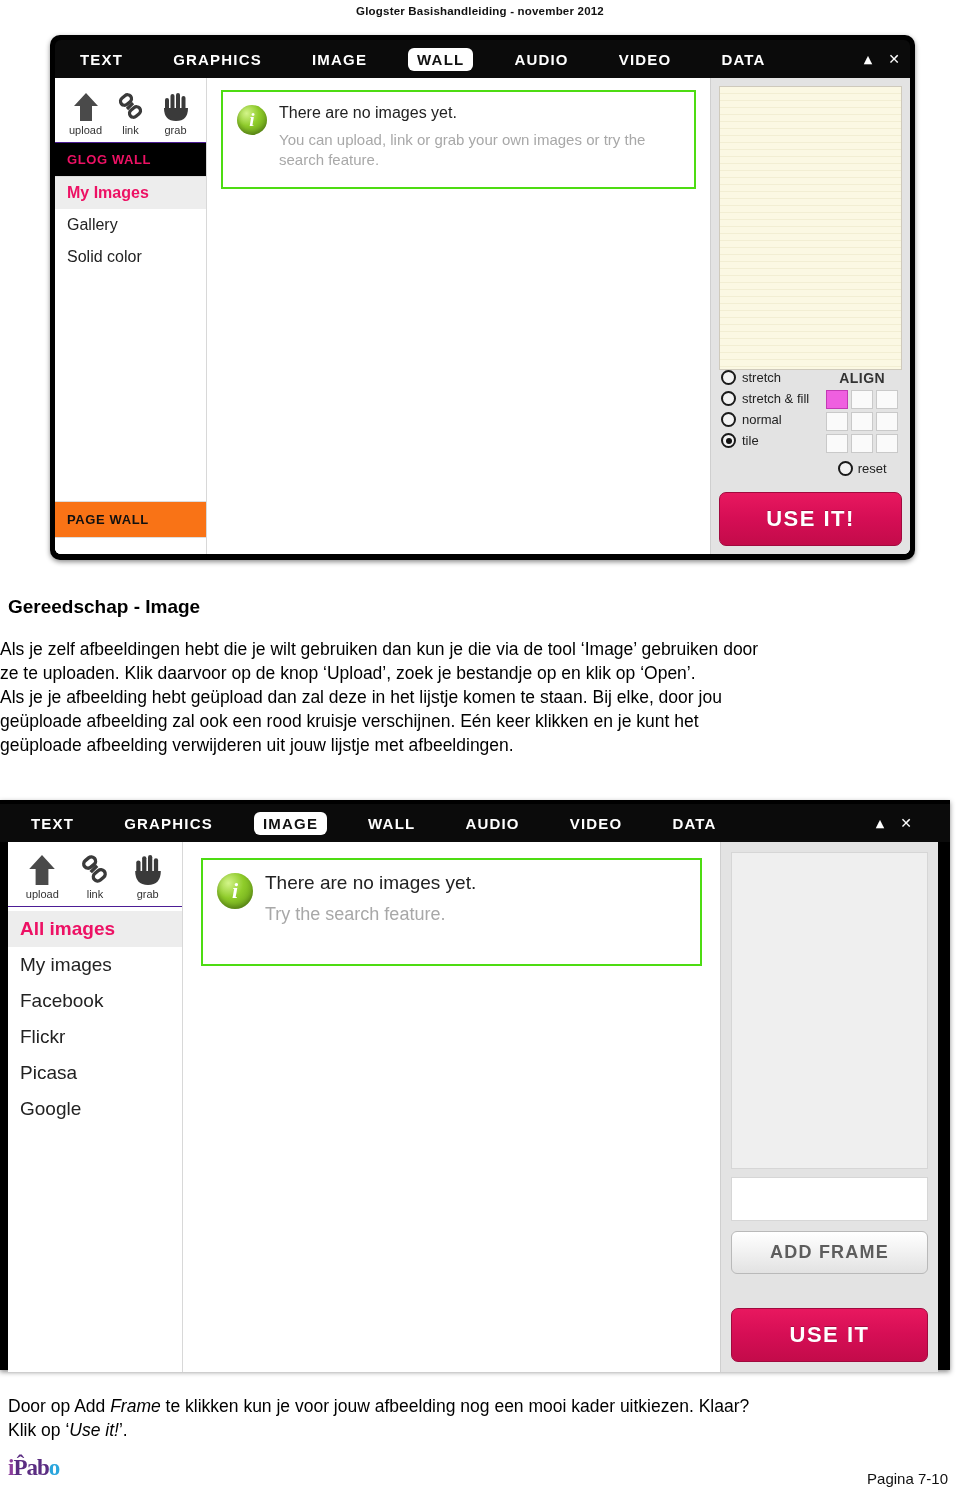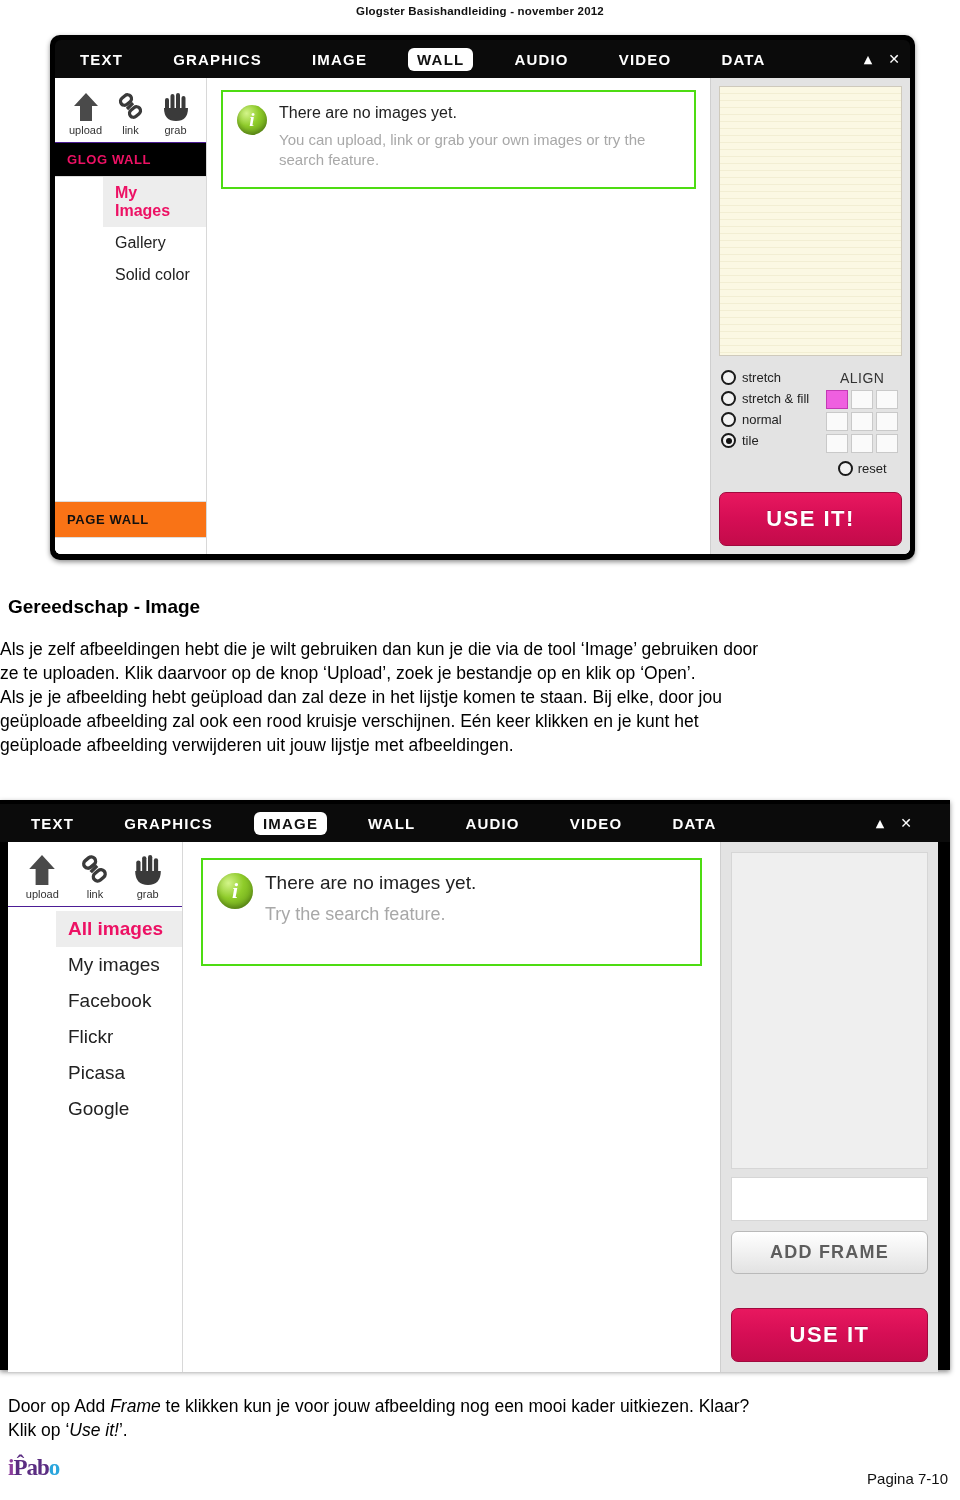--- a/index.html
+++ b/index.html
@@ -100,21 +100,21 @@
 
   .rail-head {
     background:#000000;
     color:#ed1164;
     font-size:13px;
     font-weight:bold;
     letter-spacing:.6px;
     padding:9px 12px;
     border-bottom:1px solid #ddd;
   }
-  .rail-list { flex:1;padding-left:48px; }
+  .rail-list { flex:1; }
   .rail-item {
     padding:7px 12px;
     font-size:16px;
     color:#222;
     font-family:"Liberation Sans", sans-serif;
   }
   .rail-item.selected {
     background:#ededed;
     color:#ed1164;
     font-weight:bold;
@@ -186,35 +186,35 @@
   .lined-preview {
     flex:1;
     background:
       repeating-linear-gradient(to bottom,#fbf8e3 0px,#fbf8e3 6px,#f2eed3 6px,#f2eed3 7px);
     border:1px solid #cfcabc;
   }
   .blank-preview { flex:1; background:#efefef; border:1px solid #d6d6d6; }
   .blank-strip { height:44px; background:#fff; border:1px solid #d6d6d6; margin-top:8px; }
 
   .opts {
-    display:flex; gap:10px; padding:14px 2px 8px 2px;
+    display:flex; gap:10px; padding:0 2px 8px 2px;
   }
   .opt-col { flex:1; }
   .radio-row { display:flex; align-items:center; gap:6px; margin-bottom:6px; }
   .radio {
     width:15px;height:15px;border-radius:50%;
     border:2px solid #1a1a1a;background:#f3f3f3;flex:none;
     display:flex;align-items:center;justify-content:center;
   }
   .radio .dot { width:6px;height:6px;border-radius:50%;background:#111;display:none; }
   .radio.on .dot { display:block; }
   .radio-lbl { font-size:13px; color:#222; white-space:nowrap; }
 
   .align-col { width:86px; flex:none; text-align:center; }
-  .align-title { font-size:14px; color:#333; letter-spacing:.5px; margin-bottom:4px; }
+  .align-title { font-size:14px; color:#333; letter-spacing:.5px; margin-bottom:4px;font-weight:bold; }
   .align-grid {
     display:grid; grid-template-columns:repeat(3,22px); grid-template-rows:repeat(3,19px);
     gap:3px; justify-content:center; margin-bottom:8px;
   }
   .align-cell { background:#fafafa; border:1px solid #c9c9c9; }
   .align-cell.sel { background:#ef5fe0; border-color:#c23ab4; }
   .reset-row { display:flex; align-items:center; gap:5px; justify-content:center; }
 
   .useit {
     display:block;

